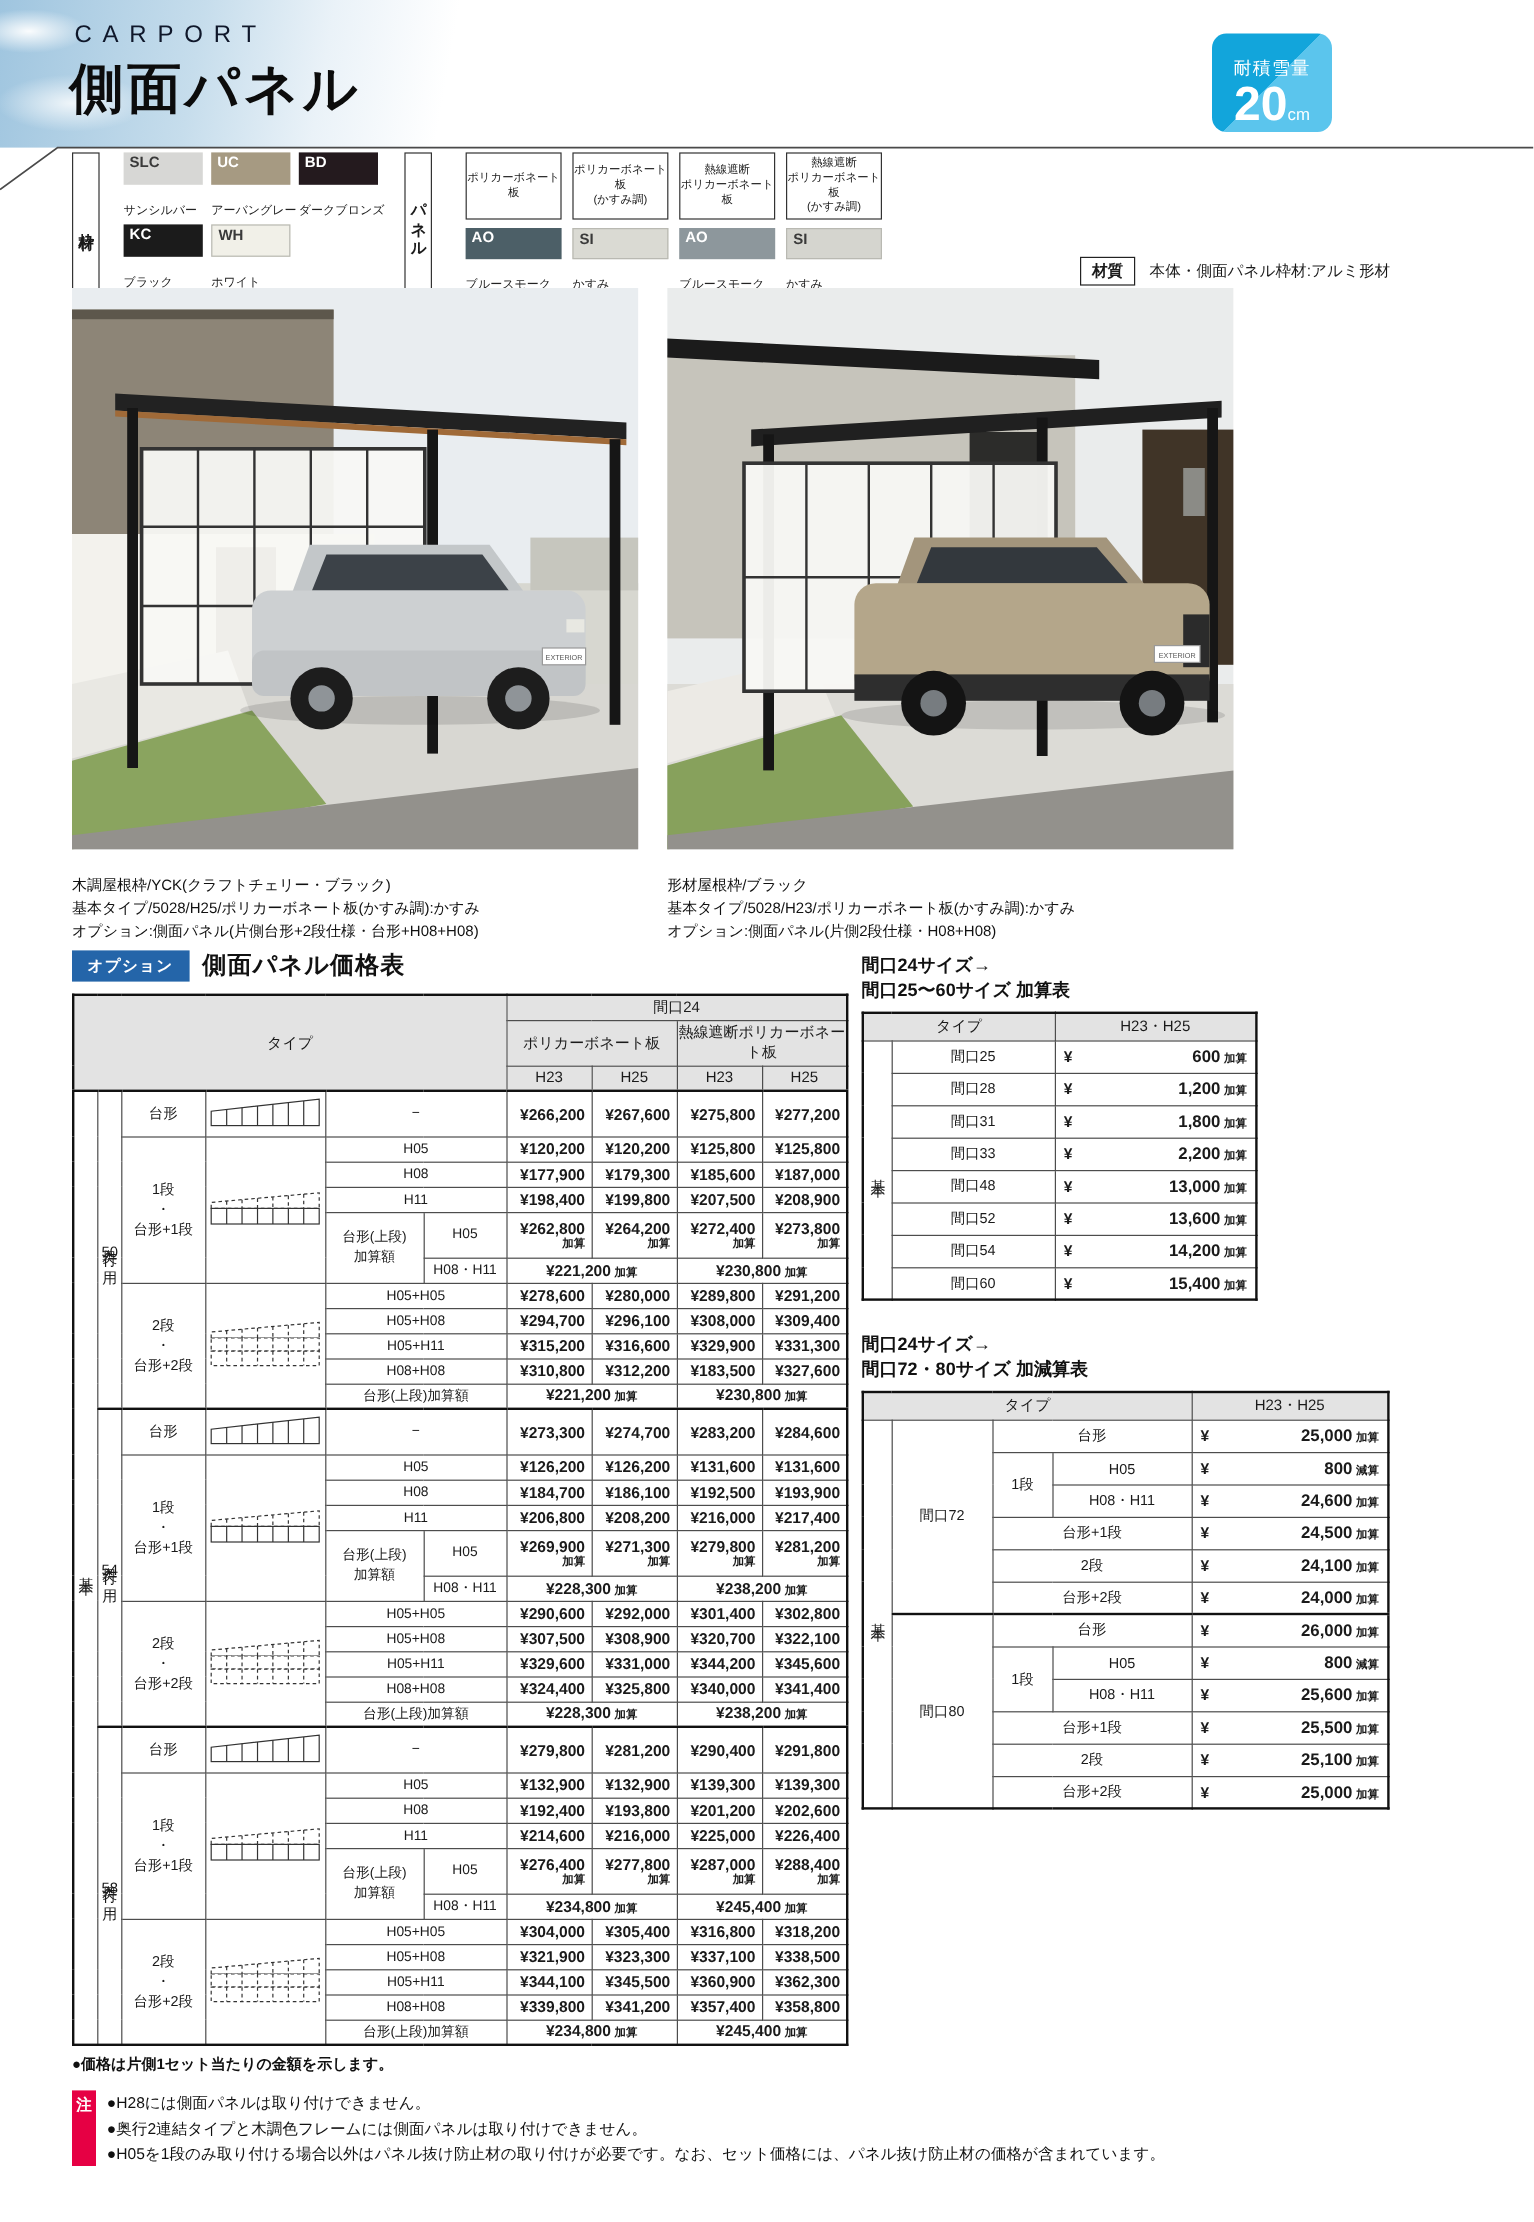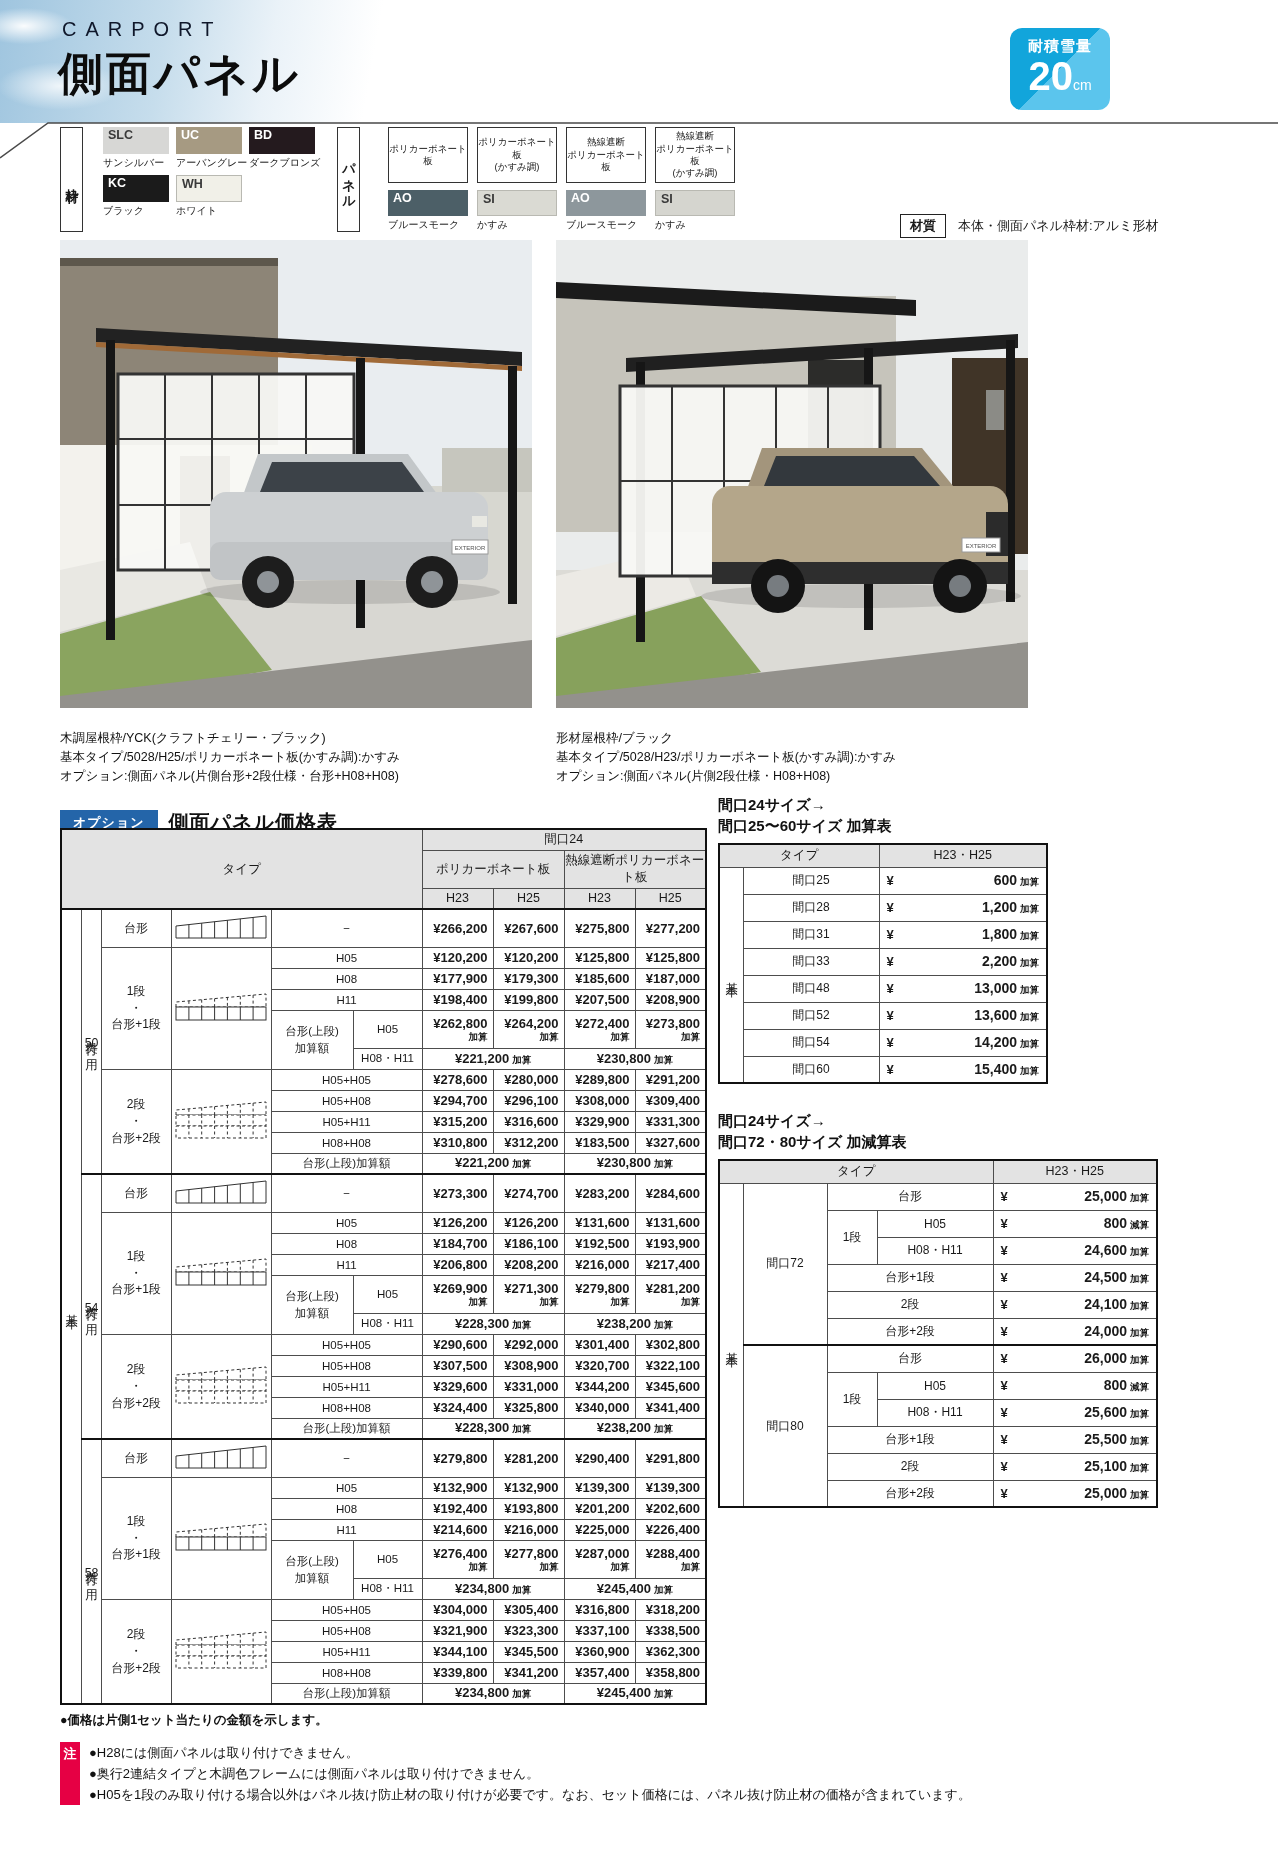--- a/index.html
+++ b/index.html
@@ -10,50 +10,50 @@
 .sky{position:absolute;left:0;top:0;width:430px;height:123px;
   background:
    radial-gradient(ellipse 70px 26px at 24px 26px, rgba(255,255,255,.95), rgba(255,255,255,0) 70%),
    radial-gradient(ellipse 90px 34px at 60px 86px, rgba(255,255,255,.8), rgba(255,255,255,0) 70%),
    linear-gradient(100deg,#9fc5df 0%,#c6ddec 38%,#eaf2f8 62%,#ffffff 85%);}
 .header-rule{position:absolute;left:0;top:0;width:1278px;height:180px;pointer-events:none}
 .carport-label{position:absolute;left:62px;top:18px;font-size:20px;letter-spacing:9px;color:#0f172a}
 .page-title{position:absolute;left:58px;top:44px;font-size:45px;font-weight:bold;letter-spacing:3px;color:#0c0c0c}
 .snow-badge{position:absolute;left:1010px;top:28px;width:100px;height:82px;border-radius:12px;
   background:linear-gradient(135deg,#12a5db 50%,#5bc5ed 50%);color:#fff;text-align:center}
-.snow-badge .lbl{font-size:15px;font-weight:bold;margin-top:9px;letter-spacing:1px}
+.snow-badge .lbl{font-size:15px;font-weight:normal;margin-top:20px;letter-spacing:1px}
 .snow-badge .valrow{line-height:1.02}
 .snow-badge .val{font-size:40px;font-weight:bold}
 .snow-badge .unit{font-size:14px}
 
 
 .materials{position:absolute;left:60px;top:127px;display:flex;align-items:stretch;gap:20px}
 .vlabel{writing-mode:vertical-rl;text-orientation:upright;border:1px solid #333;display:flex;align-items:center;justify-content:center;
   font-size:13px;font-weight:bold;width:23px;letter-spacing:2px;background:#fff}
 .frame-swatches{display:flex;flex-wrap:wrap;width:214px;column-gap:7px;row-gap:5px;align-content:flex-start}
 .swatch{width:66px}
 .chip{height:27px;font-size:12.5px;font-weight:bold;padding:2px 5px;line-height:1.1}
-.sw-name{font-size:10px;margin-top:2px;white-space:nowrap;color:#222}
+.sw-name{font-size:10px;margin-top:14px;white-space:nowrap;color:#222}
 .panel-swatches{display:flex;gap:9px;margin-left:8px}
 .ptype{width:80px}
 .ptype-box{height:56px;border:1px solid #333;display:flex;align-items:center;justify-content:center;text-align:center;
   font-size:9.5px;line-height:1.3;white-space:pre-line;background:#fff}
 .ptype .chip{margin-top:7px;height:26px}
 .material-spec{position:absolute;left:900px;top:214px;display:flex;align-items:center;gap:12px}
 .mat-box{border:1.5px solid #222;padding:2px 9px;font-weight:bold;font-size:13px}
 .mat-val{font-size:13px}
 
 
 .photo{position:absolute;top:240px;width:472px}
 .photo.left{left:60px}.photo.right{left:556px}
 .photo svg{display:block;width:472px;height:468px}
 .caption{margin-top:21px;font-size:12.5px;line-height:1.5;color:#111}
 
 
-.pt-titlebar{position:absolute;left:60px;top:809px;display:flex;align-items:center;gap:11px}
+.pt-titlebar{position:absolute;left:60px;top:791px;display:flex;align-items:center;gap:11px}
 .opt-badge{background:#2465a9;color:#fff;font-size:13px;font-weight:bold;padding:4px 13px;letter-spacing:1px}
 .pt-name{font-size:20px;font-weight:bold;letter-spacing:1px;color:#111}
 table.price-table{position:absolute;left:60px;top:828px;border-collapse:collapse;table-layout:fixed;width:645px;background:#fff}
 .price-table th,.price-table td{border:1px solid #4d4d4d;overflow:hidden}
 table.price-table{border:2px solid #111}
 .price-table thead th{background:#e3e3e3;font-weight:normal;font-size:12.5px;text-align:center}
 .price-table tr.hr1{height:21px}.price-table tr.hr2{height:38px}.price-table tr.hr3{height:21px}
 .price-table tr.hr3 th{border-bottom:2px solid #111}
 .price-table tbody tr{height:21px}
 .price-table tbody tr.tall{height:38px}

